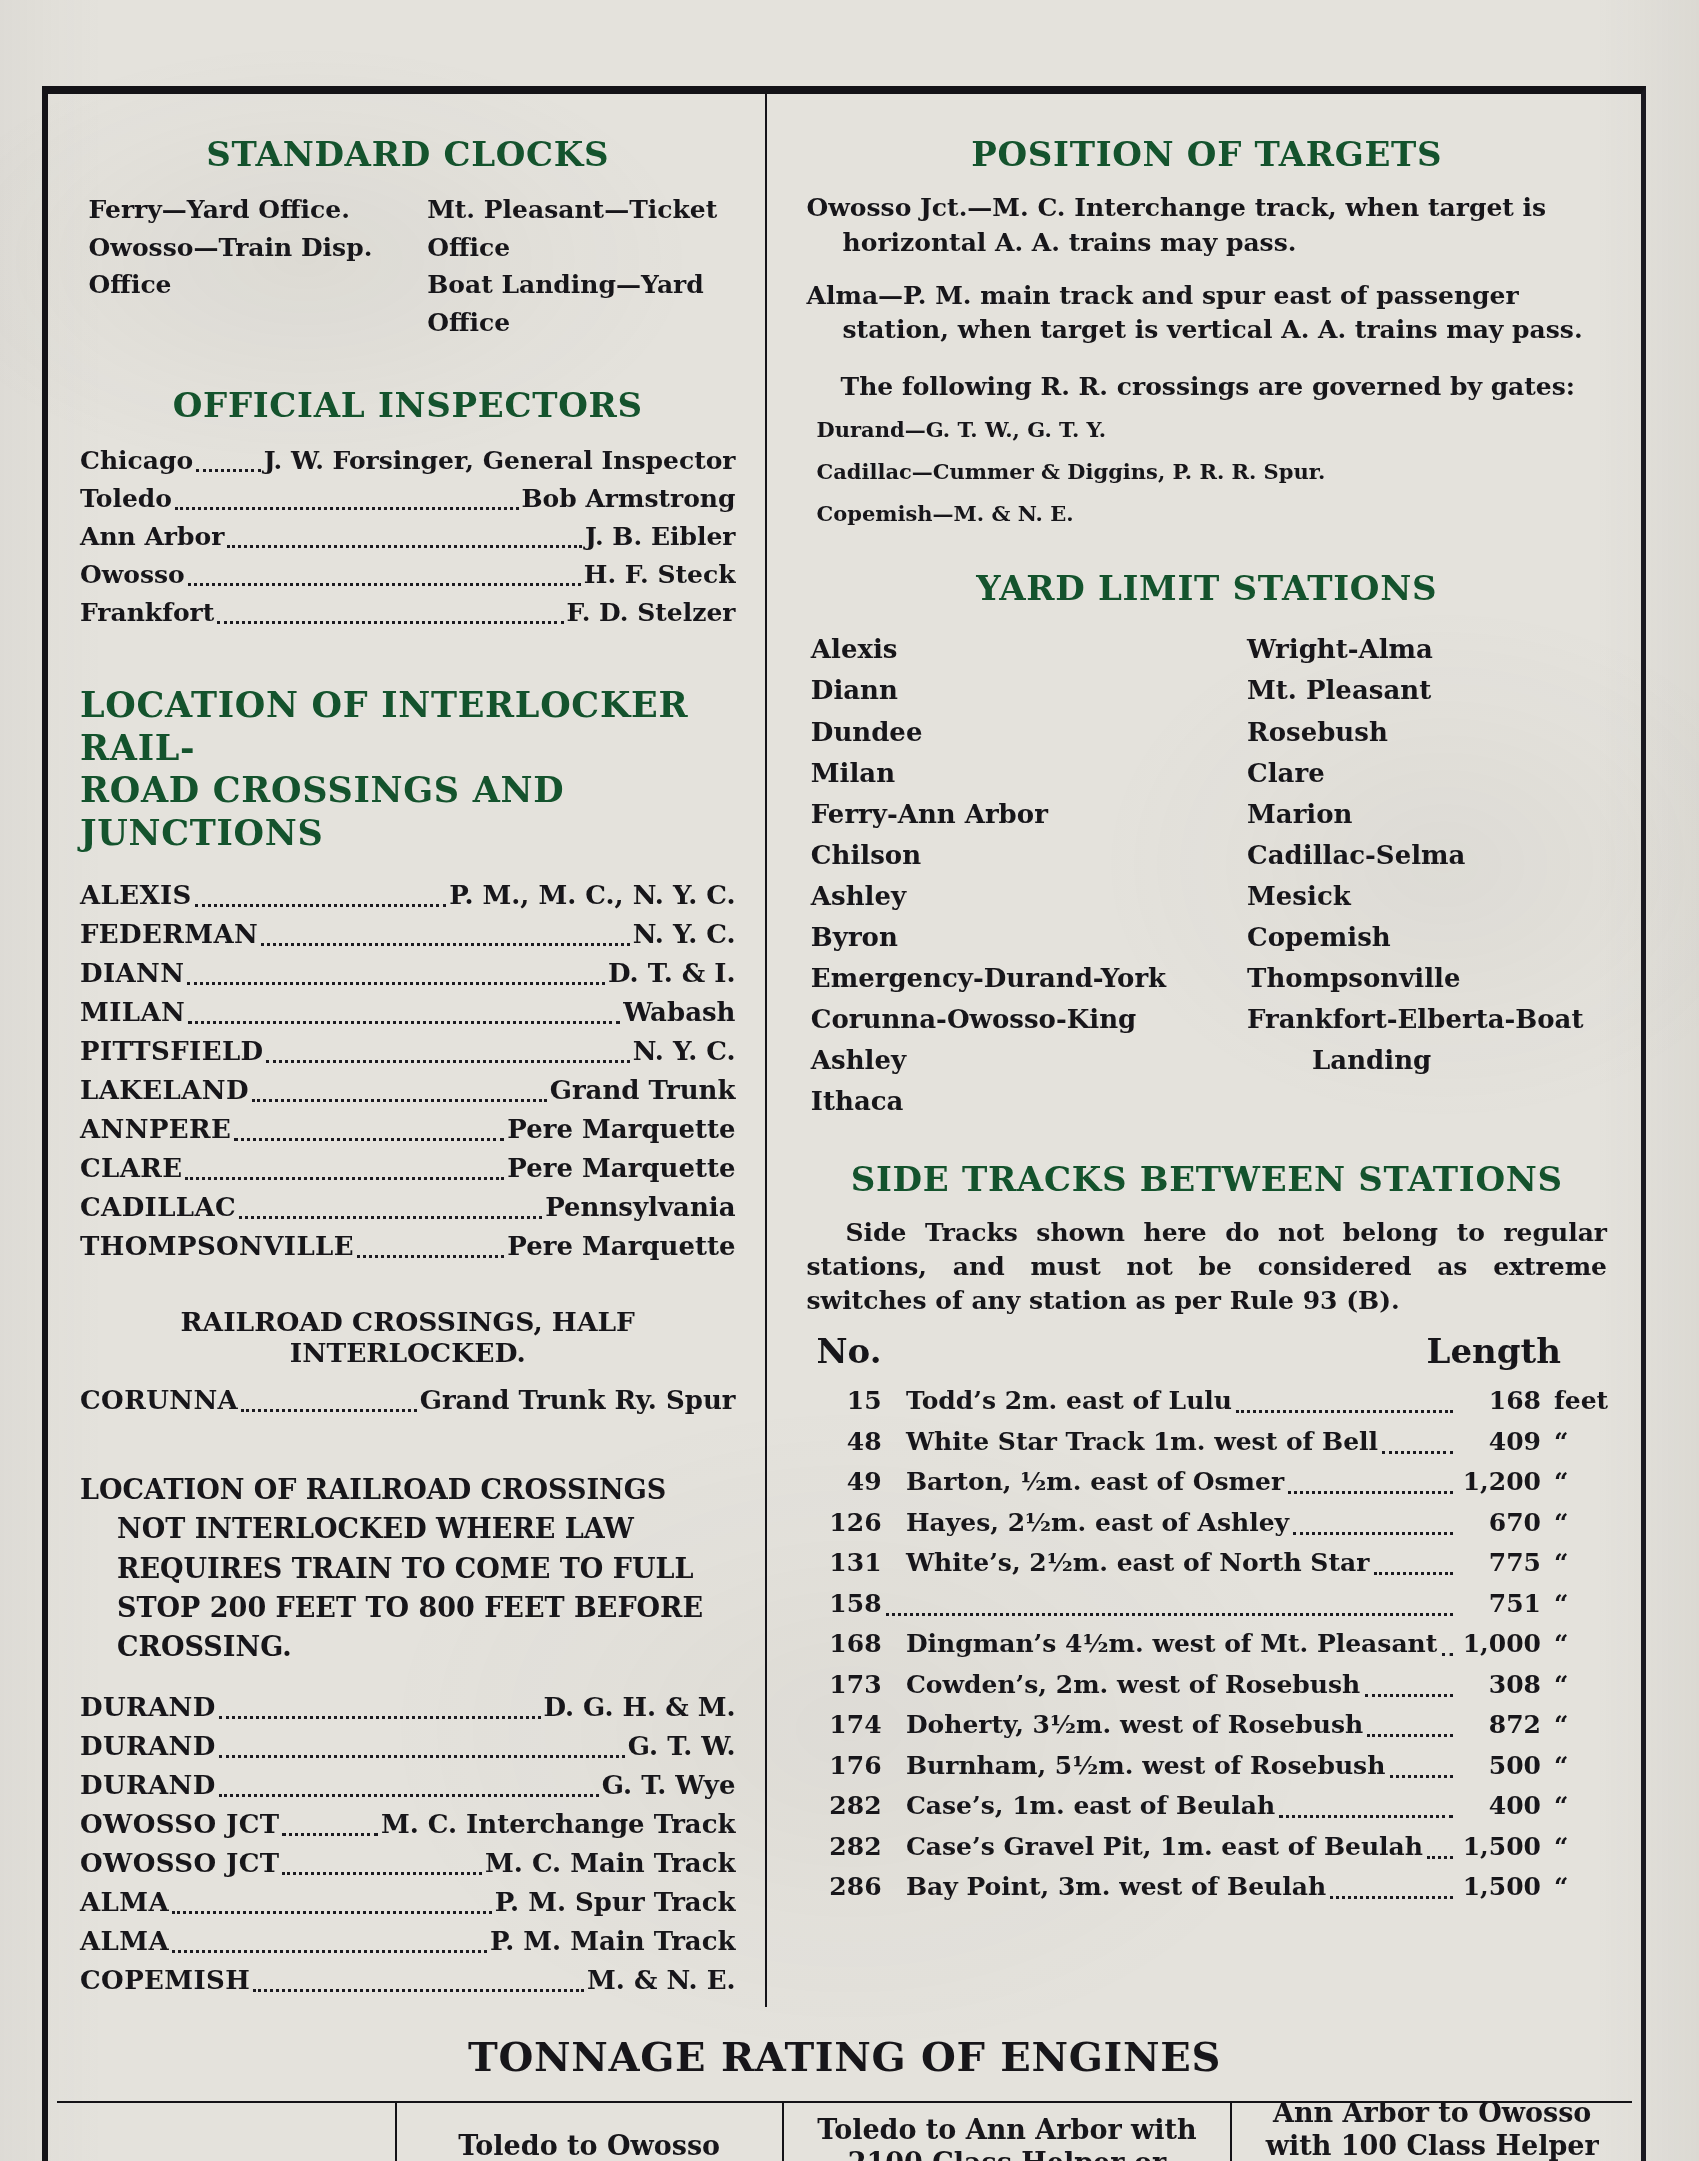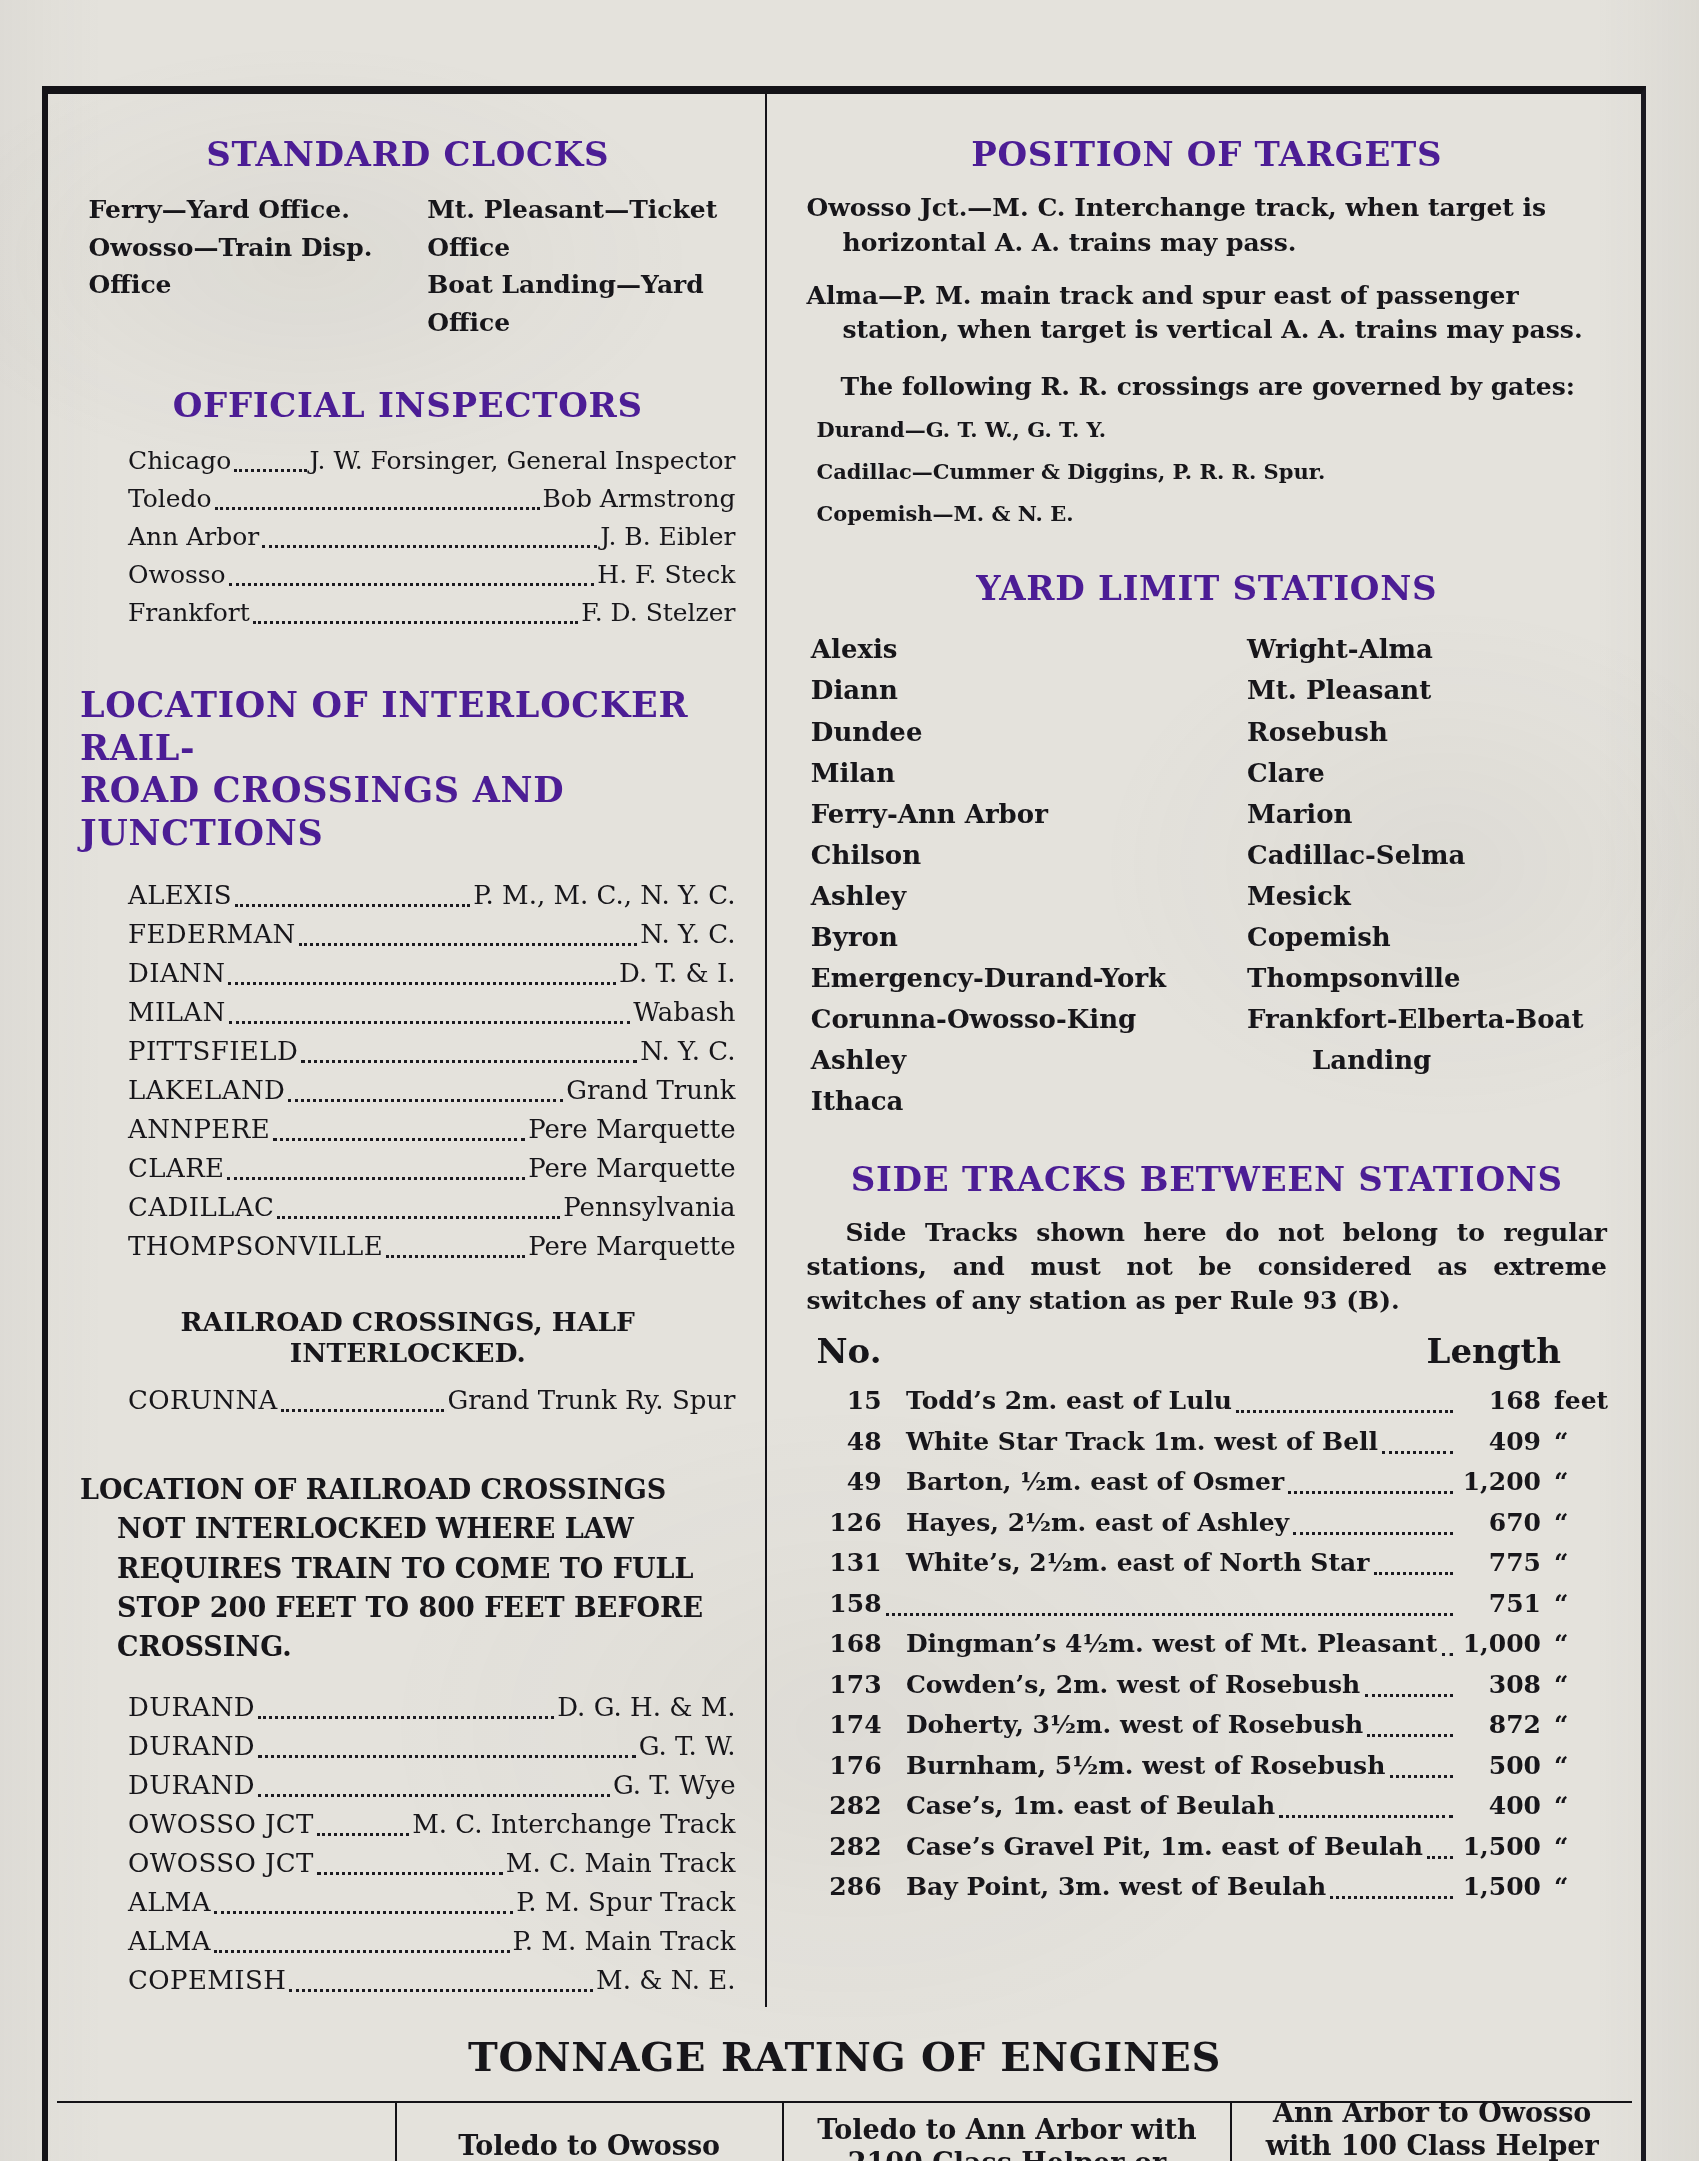--- a/index.html
+++ b/index.html
@@ -21,34 +21,34 @@
     border-top: 8px solid #141317;
     border-left: 6.5px solid #141317;
     border-right: 5px solid #1a1920;
   }
   .columns { display: grid; grid-template-columns: 1fr 1fr; }
   .col { padding: 21.5px 29px 7.2px 32px; }
   .col-right { border-left: 2.9px solid #15141a; padding-left: 40px; padding-right: 34px; }
 
   h2.sec {
     font-size: 34px; font-weight: 700; text-align: center;
-    letter-spacing: 0.7px; margin: 18.6px 0 17px 0; color: #4c1d95;
+    letter-spacing: 0.7px; margin: 18.6px 0 17px 0; color: #14532d;
   }
   h2.sec-left { text-align: left; line-height: 1.22; margin-bottom: 21.5px; }
   h3.subsec { font-size: 26.5px; font-weight: 700; text-align: center; margin: 40px 0 13px 0; }
   .blockhead {
     font-size: 27px; font-weight: 700; line-height: 1.45;
     padding-left: 37px; text-indent: -37px; margin: 50px 0 21.5px 0;
   }
 
   .clock-grid { display: grid; grid-template-columns: 1.02fr 1fr; column-gap: 24px; padding-left: 8.6px; }
   .clock-item { font-size: 25px; font-weight: 700; line-height: 1.5; }
 
   .dotlist { margin-top: 7.2px; }
-  .dotrow { display: flex; align-items: flex-end; font-size: 25px; font-weight: 400; line-height: 1.52; margin-left: 48px; }
+  .dotrow { display: flex; align-items: flex-end; font-size: 25px; font-weight: 700; line-height: 1.52; }
   .dotrow .nm { white-space: nowrap; }
   .dotrow .dots { flex: 1; min-width: 18.6px; border-bottom: 3.6px dotted #1b1a20; align-self: flex-end; margin: 0 2.9px 8px 2.9px; height: 0; }
   .dotrow .val { white-space: nowrap; }
   .dotlist-caps .nm { letter-spacing: 0.4px; }
   .dotlist-caps .dotrow { font-size: 26px; line-height: 1.50; }
 
   .pot-para { font-size: 25px; font-weight: 700; line-height: 1.38; padding-left: 36px; text-indent: -36px; margin: 0 0 18.6px 0; }
   .pot-intro { font-size: 25px; font-weight: 700; text-indent: 34px; margin: 24.4px 0 16px 0; }
   .pot-gate { font-size: 21px; font-weight: 700; margin: 0 0 17px 10px; }
 

